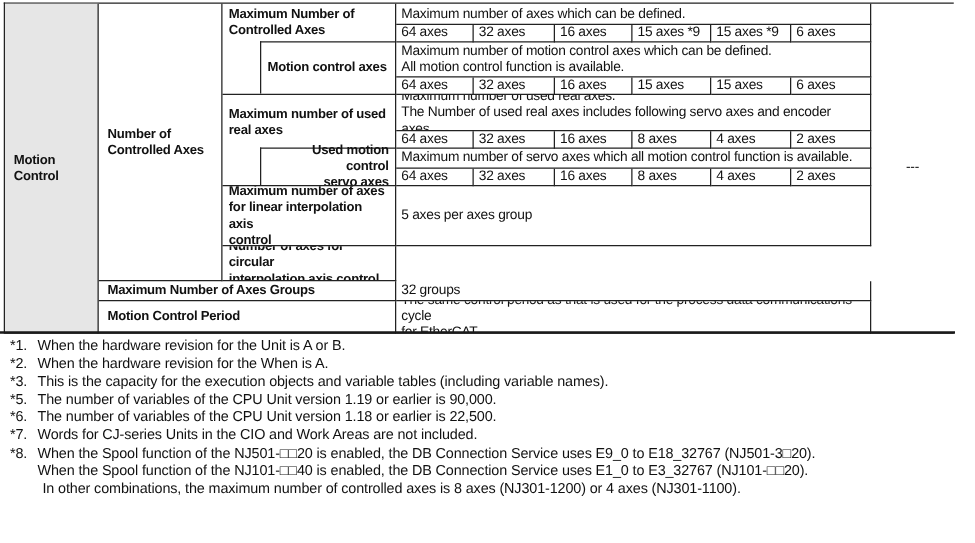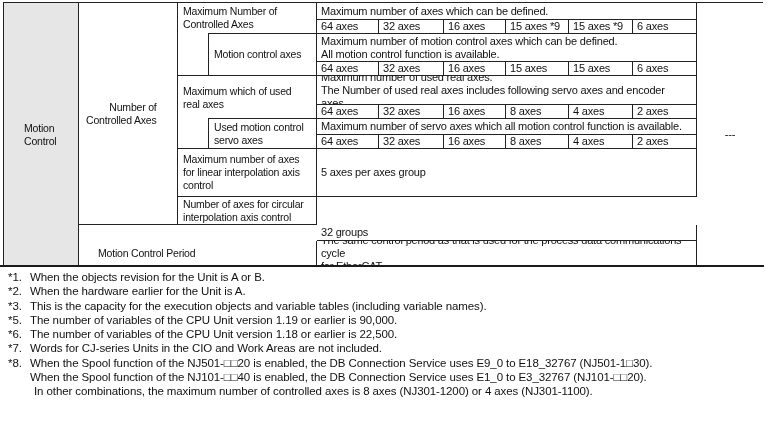--- a/index.html
+++ b/index.html
@@ -8,33 +8,33 @@
 
   
   .tbl{position:absolute;left:3px;top:2px;display:grid;
        grid-template-columns:75px 99px 31px 108px 62px 65px 62px 63px 64px 64px 66px;
        grid-template-rows:17px 14px 28px 14px 29px 14px 16px 14px 48px 28px 16px 26px;
        border-top:1px solid #222;border-left:1px solid #222;
        font-size:11px;line-height:13px;letter-spacing:-0.2px;}
   .c{border-right:1px solid #222;border-bottom:1px solid #222;box-sizing:border-box;
      display:flex;align-items:center;padding:0 4px;overflow:hidden;}
   .c span{white-space:pre-line;}
-  .b{font-weight:normal;font-size:10.5px;line-height:13px;}
-  .cat{grid-area:1/1/span 12/auto;background:#e6e6e6;padding-left:20px;}
-  .grp{grid-area:1/2/span 10/auto;padding-left:7px;text-align:right;}
+  .b{font-weight:bold;font-size:10.5px;line-height:13px;}
+  .cat{grid-area:1/1/span 12/auto;background:#e6e6e6;padding-left:7px;}
+  .grp{grid-area:1/2/span 10/auto;padding-left:7px;}
   
   .parent{position:relative;display:block;padding:0;}
   .pA{grid-area:1/3/span 4/span 2;}
   .pB{grid-area:5/3/span 4/span 2;}
   .parent .lbl{display:flex;align-items:center;padding:0 5px;}
   .pA .lbl{height:30px;}
   .pB .lbl{height:43px;}
   .parent .nest{position:absolute;right:0;bottom:0;width:108px;box-sizing:border-box;
        border-top:1px solid #222;border-left:1px solid #222;
-       display:flex;align-items:center;padding:0 5px;}
+       display:flex;align-items:center;padding:0 5px;text-align:right;}
   .pA .nest{height:42px;}
   .pB .nest{height:30px;}
   .dash{grid-area:1/11/span 12/auto;border-right:none;justify-content:center;}
   .rule{position:absolute;left:0;top:265px;width:764px;height:2px;background:#1a1a1a;}
 
   
   .fns{position:absolute;left:8px;top:270px;width:772px;font-size:11.5px;
        line-height:14.3px;letter-spacing:-0.1px;}
   .fn{position:relative;padding-left:22px;white-space:nowrap;overflow:hidden;}
   .fn .fnm{position:absolute;left:0;top:0;}
@@ -60,21 +60,21 @@
         <span>Maximum Number of
 Controlled Axes</span>
       </div>
     <div class="nest b">
         <span>Motion control axes</span>
       </div>
   </div>
 
   <div class="c parent pB">
     <div class="lbl b">
-        <span>Maximum which of used
+        <span>Maximum number of used
 real axes</span>
       </div>
     <div class="nest b">
         <span>Used motion control
 servo axes</span>
       </div>
   </div>
 
   <div class="c" style="grid-area:1/5/auto/span 6">
       <span>Maximum number of axes which can be defined.</span>
@@ -174,44 +174,47 @@
     </div>
   <div class="c" style="grid-area:9/5/auto/span 6">
       <span>5 axes per axes group</span>
     </div>
 
   <div class="c b" style="grid-area:10/3/auto/span 2;padding:0 5px">
       <span>Number of axes for circular
 interpolation axis control</span>
     </div>
 
+  <div class="c b" style="grid-area:11/2/auto/span 3;padding-left:7px">
+      <span>Maximum Number of Axes Groups</span>
+    </div>
   <div class="c" style="grid-area:11/5/auto/span 6">
       <span>32 groups</span>
     </div>
 
-  <div class="c b" style="grid-area:12/2/auto/span 3;padding-left:19px">
+  <div class="c b" style="grid-area:12/2/auto/span 3;padding-left:7px">
       <span>Motion Control Period</span>
     </div>
   <div class="c" style="grid-area:12/5/auto/span 6">
       <span>The same control period as that is used for the process data communications cycle
 for EtherCAT.</span>
     </div>
 
   <div class="c dash">
       <span>---</span>
     </div>
 </div>
 
 <div class="rule"></div>
 
 <div class="fns">
-  <div class="fn"><span class="fnm">*1.</span><span>When the objects revision for the Unit is A or B.</span></div>
-  <div class="fn"><span class="fnm">*2.</span><span>When the hardware earlier for the Unit is A.</span></div>
+  <div class="fn"><span class="fnm">*1.</span><span>When the hardware revision for the Unit is A or B.</span></div>
+  <div class="fn"><span class="fnm">*2.</span><span>When the hardware revision for the When is A.</span></div>
   <div class="fn"><span class="fnm">*3.</span><span>This is the capacity for the execution objects and variable tables (including variable names).</span></div>
   <div class="fn"><span class="fnm">*4.</span></div>
   <div class="fn"><span class="fnm">*5.</span><span>The number of variables of the CPU Unit version 1.19 or earlier is 90,000.</span></div>
   <div class="fn"><span class="fnm">*6.</span><span>The number of variables of the CPU Unit version 1.18 or earlier is 22,500.</span></div>
   <div class="fn"><span class="fnm">*7.</span><span>Words for CJ-series Units in the CIO and Work Areas are not included.</span></div>
-  <div class="fn"><span class="fnm">*8.</span><span>When the Spool function of the NJ501-□□20 is enabled, the DB Connection Service uses E9_0 to E18_32767 (NJ501-1□30).</span></div>
+  <div class="fn"><span class="fnm">*8.</span><span>When the Spool function of the NJ501-□□20 is enabled, the DB Connection Service uses E9_0 to E18_32767 (NJ501-3□20).</span></div>
   <div class="fn cont"><span>When the Spool function of the NJ101-□□40 is enabled, the DB Connection Service uses E1_0 to E3_32767 (NJ101-□□20).</span></div>
   <div class="fn"><span class="fnm">*9.</span></div>
   <div class="fn cont cont9"><span>In other combinations, the maximum number of controlled axes is 8 axes (NJ301-1200) or 4 axes (NJ301-1100).</span></div>
 </div>
 
 </body></html>

